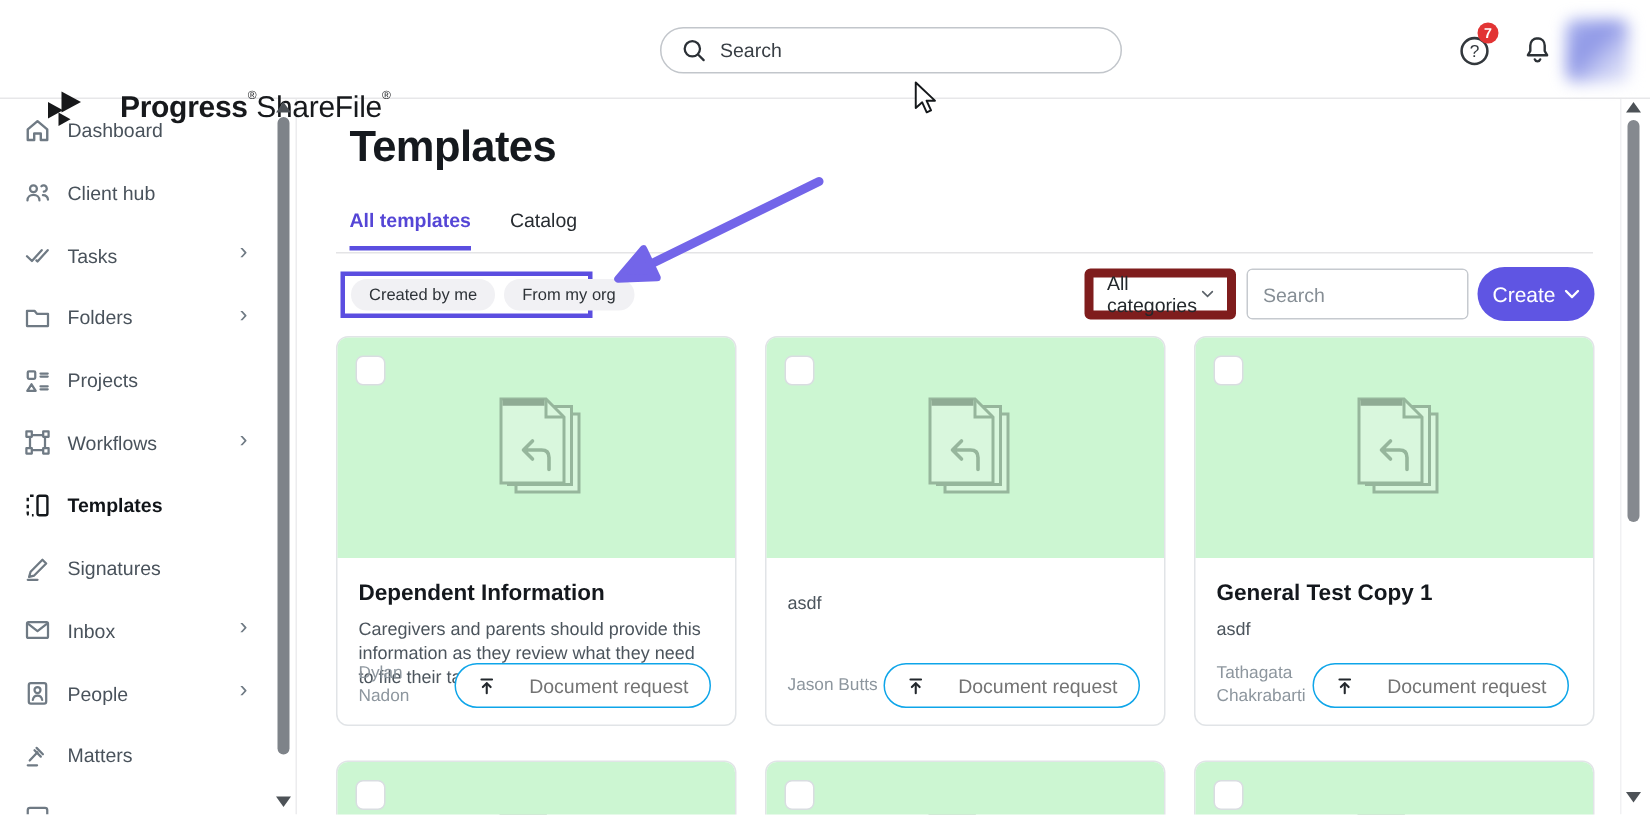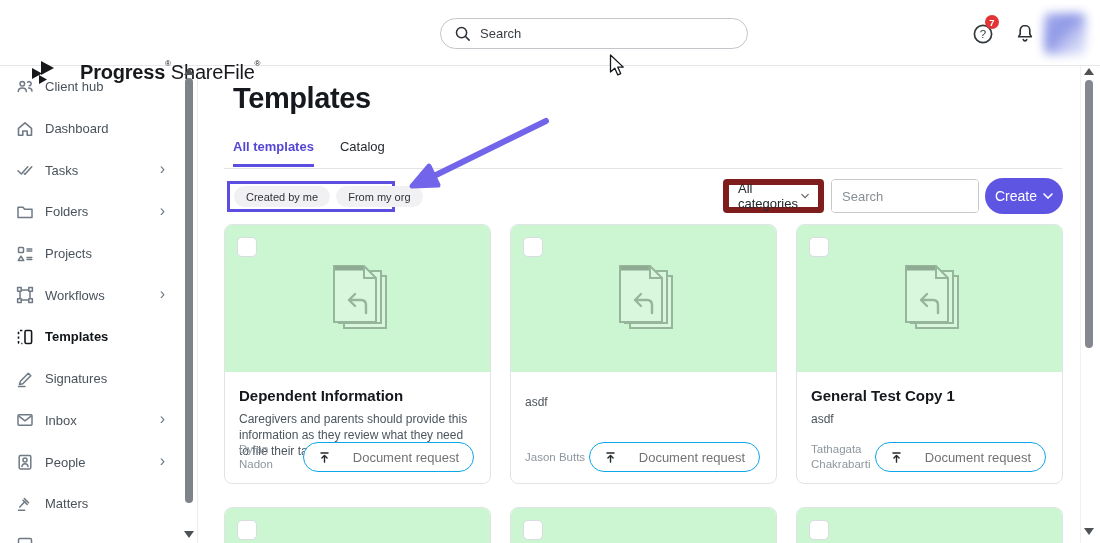--- a/index.html
+++ b/index.html
@@ -134,33 +134,33 @@
       <path d="M11 3.5 C7.9 3.5 6.2 5.8 6.2 8.4 V12 L4.6 14.8 H17.4 L15.8 12 V8.4 C15.8 5.8 14.1 3.5 11 3.5 Z"></path>
       <path d="M9.2 17.6 a1.9 1.9 0 0 0 3.6 0"></path>
     </svg>
   </div>
 
   <div class="avatar"></div>
 </div>
 
 <nav class="sidebar">
   <div class="side-item">
+    <svg viewBox="0 0 20 20" fill="none" stroke="currentColor" stroke-width="1.6" stroke-linejoin="round">
+        <path d="M3.5 9.3 L10 3.8 L16.5 9.3 V16.3 H12.2 V12 H7.8 V16.3 H3.5 Z"></path>
+      </svg>
+    <span>Dashboard</span>
+  </div>
+  <div class="side-item">
     <svg viewBox="0 0 20 20" fill="none" stroke="currentColor" stroke-width="1.5" stroke-linecap="round">
         <circle cx="7.3" cy="6.8" r="2.3"></circle>
         <path d="M3.3 14.6 c0-2.3 1.8-3.7 4-3.7 s4 1.4 4 3.7"></path>
         <path d="M12.6 5.2 a2.1 2.1 0 1 1 1.6 3.6"></path>
         <path d="M13.6 11.1 c1.9 0 3.2 1.2 3.4 3"></path>
       </svg>
     <span>Client hub</span>
-  </div>
-  <div class="side-item">
-    <svg viewBox="0 0 20 20" fill="none" stroke="currentColor" stroke-width="1.6" stroke-linejoin="round">
-        <path d="M3.5 9.3 L10 3.8 L16.5 9.3 V16.3 H12.2 V12 H7.8 V16.3 H3.5 Z"></path>
-      </svg>
-    <span>Dashboard</span>
   </div>
   <div class="side-item">
     <svg viewBox="0 0 20 20" fill="none" stroke="currentColor" stroke-width="1.5" stroke-linecap="round" stroke-linejoin="round">
         <path d="M3 10.8 L6.3 14 L12.8 6.8"></path>
         <path d="M9.3 13.6 L10 14.3 L16.8 6.8"></path>
       </svg>
     <span>Tasks</span>
     <span class="chev">›</span>
   </div>
   <div class="side-item">

